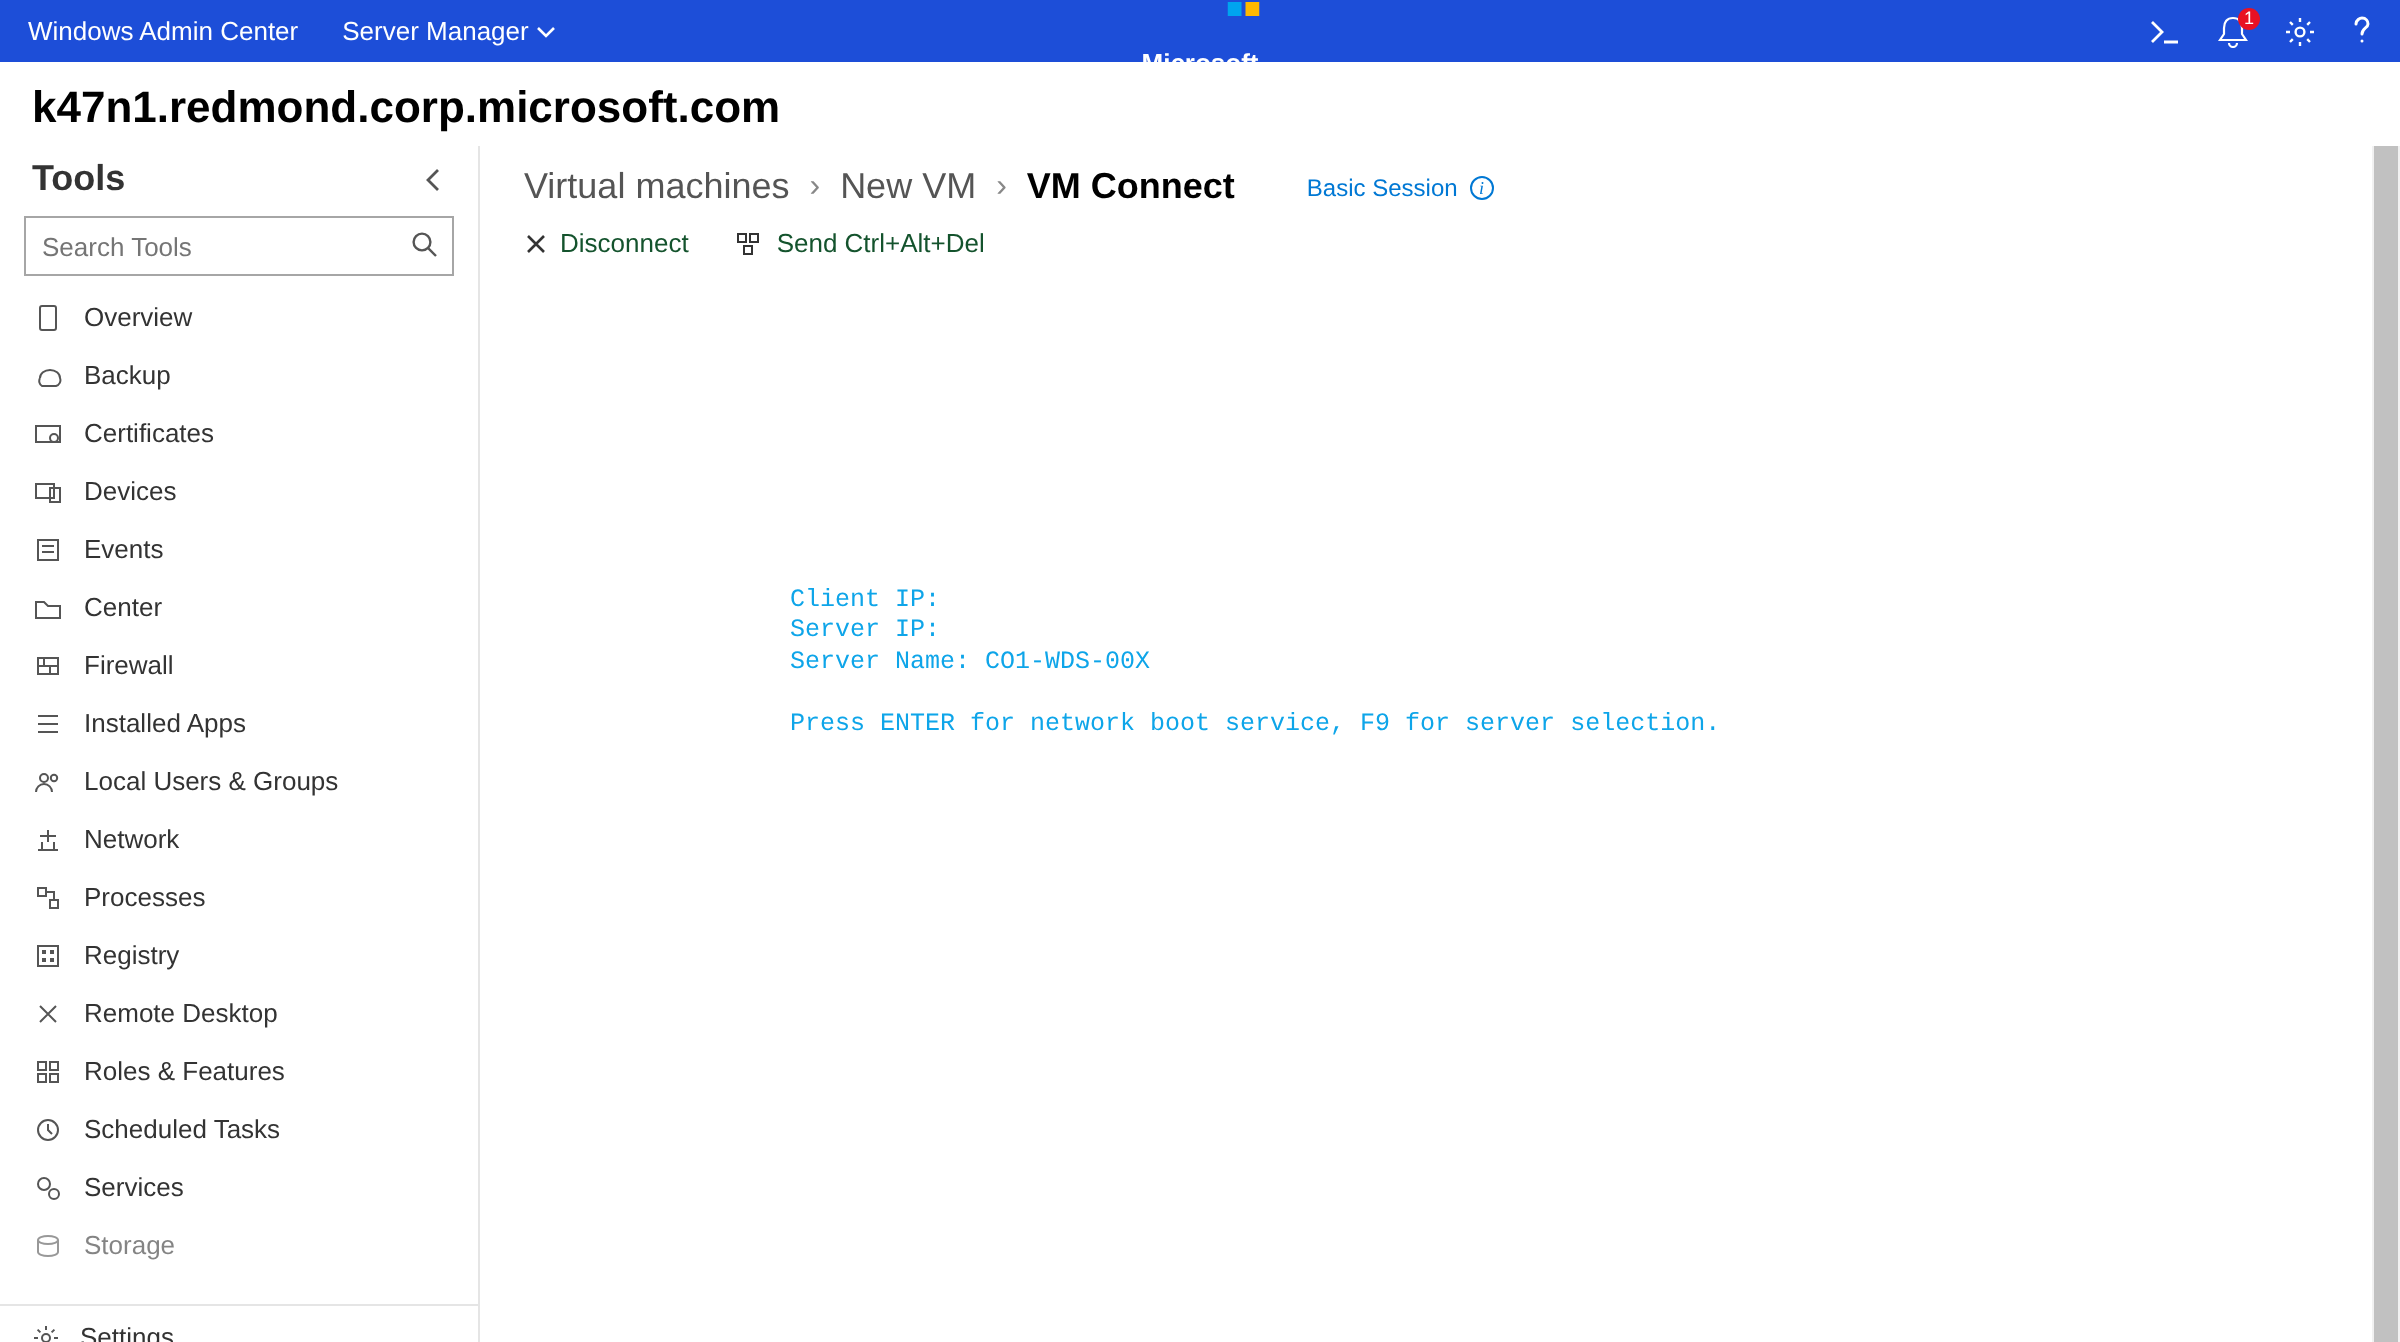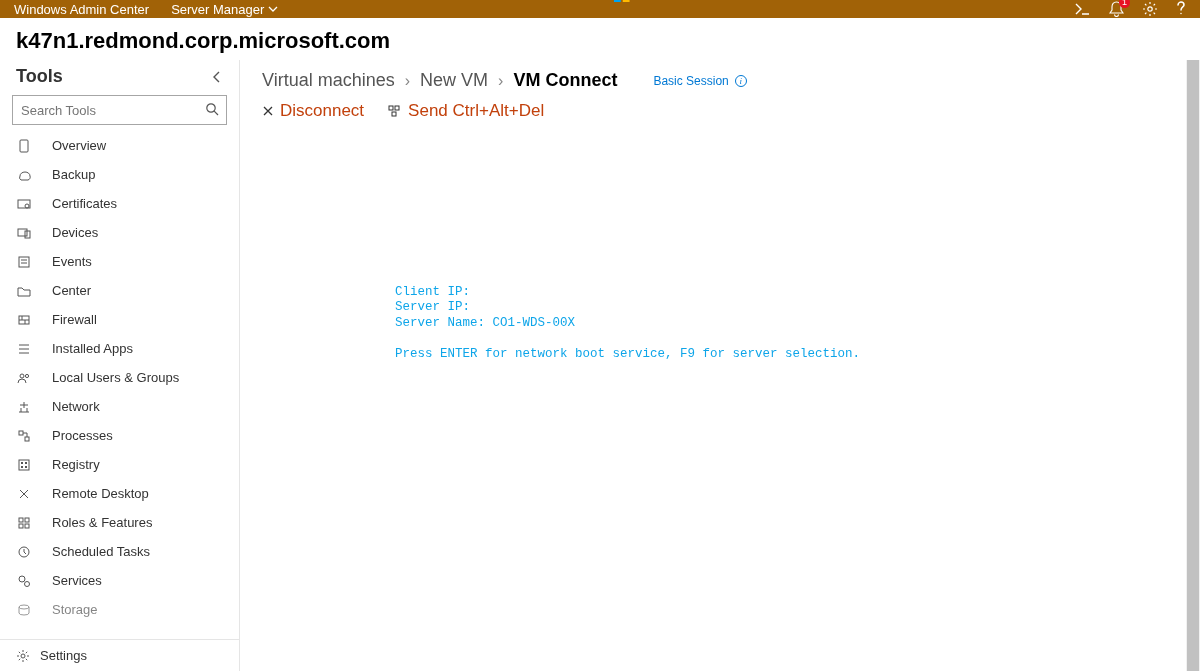--- a/index.html
+++ b/index.html
@@ -1,19 +1,19 @@
 <!DOCTYPE html>
 <html><head>
 <meta charset="utf-8">
 <style>
   * { margin: 0; padding: 0; box-sizing: border-box; }
   body { font-family: "Segoe UI", Arial, sans-serif; background: #fff; color: #333; width: 1200px; height: 671px; overflow: hidden; }
   
   
-  .topbar { background: #a16207; height: 18px; display: flex; align-items: center; justify-content: space-between; color: #fff; font-size: 13px; padding: 0 14px; }
+  .topbar { background: #1d4ed8; height: 31px; display: flex; align-items: center; justify-content: space-between; color: #fff; font-size: 13px; padding: 0 14px; }
   .topbar-left { display: flex; align-items: center; gap: 22px; }
   .topbar-left .dropdown { display: flex; align-items: center; gap: 4px; cursor: pointer; }
   .topbar-center { display: flex; align-items: flex-end; gap: 16px; position: absolute; left: 50%; transform: translateX(-50%); flex-direction: column; }
   .ms-logo { display: inline-flex; }
   .topbar-right { display: flex; align-items: center; gap: 18px; }
   .topbar-icon { position: relative; cursor: pointer; display: flex; align-items: center; }
   .badge { position: absolute; top: -4px; right: -6px; background: #e81123; color: #fff; font-size: 9px; border-radius: 50%; width: 11px; height: 11px; display: flex; align-items: center; justify-content: center; line-height: 1; }
   
   
   .server-title { font-size: 22px; font-weight: 700; padding: 10px 16px 6px 16px; color: #000; }
@@ -22,39 +22,39 @@
   .body { display: flex; height: 611px; }
   
   
   .sidebar { width: 240px; border-right: 1px solid #e5e5e5; display: flex; flex-direction: column; position: relative; padding-bottom: 36px; }
   .tools-header { display: flex; align-items: center; justify-content: space-between; padding: 6px 16px 8px 16px; }
   .tools-header h2 { font-size: 18px; font-weight: 700; }
   .search-wrap { margin: 0 12px 6px 12px; position: relative; }
   .search-wrap input { width: 100%; height: 30px; border: 1px solid #a6a6a6; padding: 0 32px 0 8px; font-size: 13px; }
   .search-wrap .search-icon { position: absolute; right: 8px; top: 7px; color: #666; }
   .tools-list { flex: 1; overflow-y: auto; }
-  .tool-item { display: flex; align-items: center; gap: 20px; padding: 6px 16px; font-size: 13px; color: #333; cursor: pointer; height: 29px; }
+  .tool-item { display: flex; align-items: center; gap: 10px; padding: 6px 16px; font-size: 13px; color: #333; cursor: pointer; height: 29px; }
   .tool-item .ico { width: 16px; display: flex; justify-content: center; color: #4a4a4a; }
   .settings-row { position: absolute; bottom: 0; left: 0; right: 0; border-top: 1px solid #e5e5e5; display: flex; align-items: center; gap: 10px; padding: 8px 16px; font-size: 13px; cursor: pointer; background:#fff;}
   
   
   .tools-list::-webkit-scrollbar { width: 10px; }
   .tools-list::-webkit-scrollbar-thumb { background: #c1c1c1; }
   .tools-list::-webkit-scrollbar-track { background: #f1f1f1; }
   
   
   .main { flex: 1; display: flex; flex-direction: column; position: relative; }
   .breadcrumbs { display: flex; align-items: center; gap: 10px; padding: 10px 22px 0 22px; font-size: 18px; color: #555; }
   .breadcrumbs .crumb { cursor: pointer; }
   .breadcrumbs .chev { color: #888; font-size: 16px; }
   .breadcrumbs .current { font-weight: 700; color: #000; }
   .session-link { margin-left: 26px; font-size: 12px; color: #0078d4; display: inline-flex; align-items: center; gap: 6px; cursor: pointer; }
   .info-circle { display:inline-flex; border:1px solid #0078d4; border-radius:50%; width:12px; height:12px; align-items:center; justify-content:center; font-size:9px; color:#0078d4; font-style: italic; font-family: serif;}
   
-  .vm-toolbar { display: flex; align-items: flex-start; gap: 24px; padding: 10px 22px 10px 22px; font-size: 17px; color: #c2410c; }
+  .vm-toolbar { display: flex; align-items: flex-start; gap: 24px; padding: 10px 22px 10px 22px; font-size: 13px; color: #14532d; }
   .vm-action { display: flex; align-items: center; gap: 6px; cursor: pointer; }
   
   
   .vm-screen { margin: 0 0 0 0; flex: 1; background: #000; position: relative;  max-width: 820px; width: 820px; }
   .vm-wrap { display:flex; }
   .vm-console { position: absolute; left: 155px; top: 138px; color: #ddd; font-family: Consolas, "Courier New", monospace; font-size: 12.5px; line-height: 1.25; white-space: pre; }
   .vm-console .bright { color: #fff; font-weight: bold; }
   .vm-console .dim { color: #0ea5e9; }
 
   

